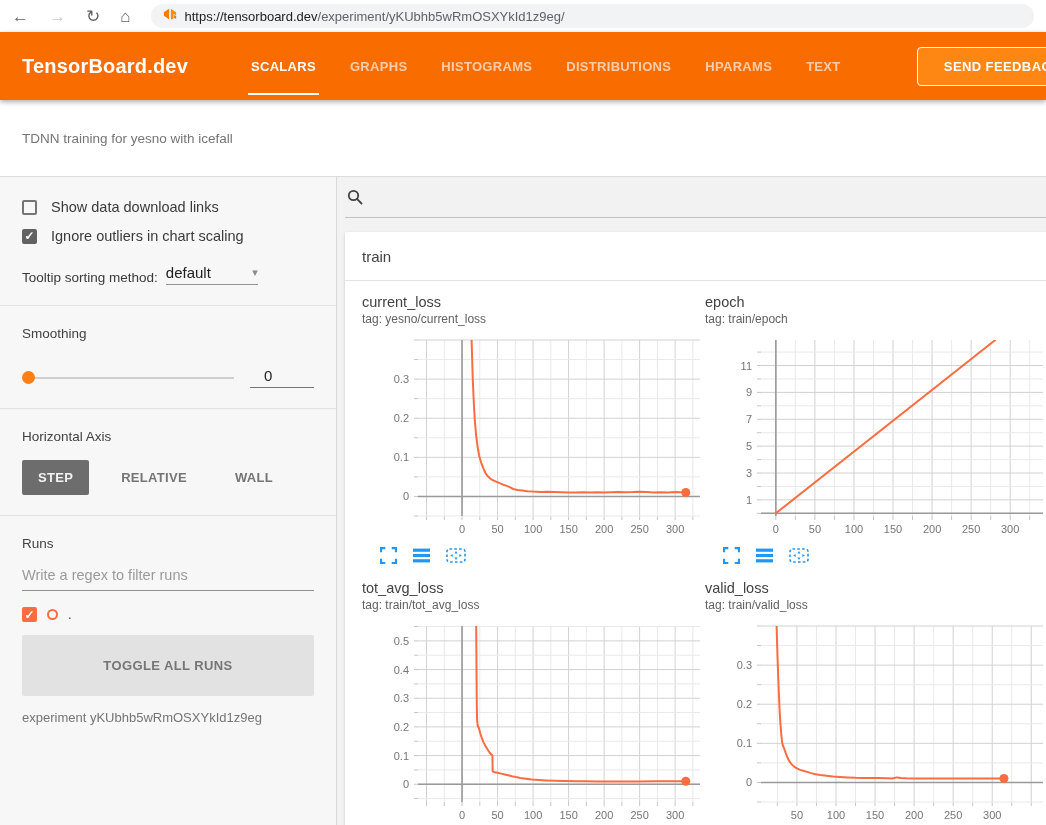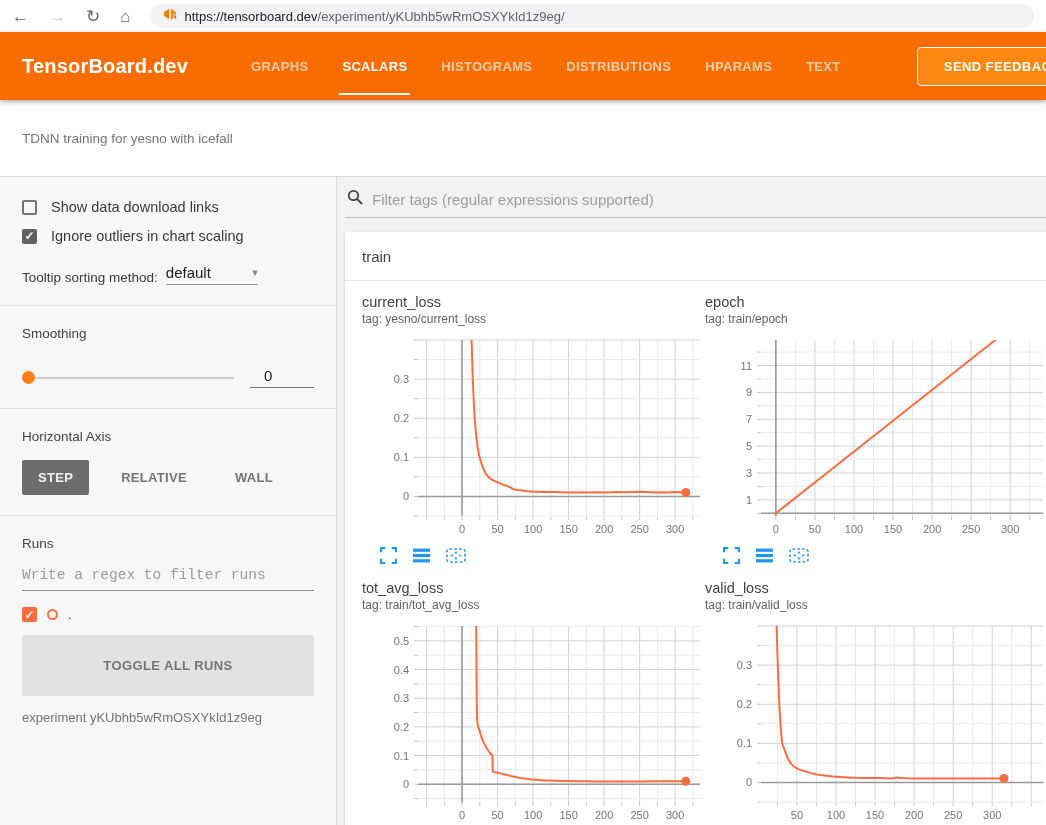--- a/index.html
+++ b/index.html
@@ -64,21 +64,21 @@
   .smooth-val { width: 64px; border: none; border-bottom: 1px solid #757575; background: transparent;
     font-size: 15px; color: #212121; padding: 0 0 3px 14px; outline: none;
     font-family: "Liberation Sans", sans-serif; }
   .axis-btns { display: flex; align-items: flex-start; margin-top: 16px; gap: 16px; }
   .axis-btn { border: none; background: transparent; color: #757575; font-size: 13px;
     font-weight: bold; letter-spacing: .3px; padding: 10px 16px; border-radius: 2px; cursor: pointer;
     font-family: "Liberation Sans", sans-serif; }
   .axis-btn.selected { background: #6d6d6d; color: #f2f2f2; }
   .regex-input { margin-top: 16px; width: 100%; border: none; border-bottom: 1px solid #8f8f8f;
     background: transparent; font-size: 14.5px; color: #212121; padding: 0 0 7px; outline: none;
-    font-family: Liberation Mono, monospace; }
+    font-family: Liberation Sans, sans-serif; }
   .regex-input::placeholder { color: #9a9a9a; }
   .run-row { display: flex; align-items: center; gap: 10px; margin-top: 16px; }
   .run-ring { width: 11px; height: 11px; border: 2px solid #fb6d40; border-radius: 50%; flex: none; }
   .run-name { font-size: 13px; color: #424242; }
   .toggle-btn { margin-top: 13px; width: 100%; border: none; background: #e2e2e2; color: #757575;
     font-size: 13px; font-weight: bold; letter-spacing: .4px; padding: 23px 0; border-radius: 2px;
     cursor: pointer; font-family: "Liberation Sans", sans-serif; }
   .exp-label { margin-top: 14px; font-size: 13px; color: #757575; }
 
   
@@ -117,22 +117,22 @@
         <polygon points="12.8,9.2 15,10.3 15,13.6 12.8,12.4" fill="#ef6c00"></polygon>
       </svg>
     </span>
     <span class="url-text"><span class="url-host">https://tensorboard.dev</span><span class="url-path">/experiment/yKUbhb5wRmOSXYkId1z9eg/</span></span>
   </div>
 </div>
 
 <div class="app-header" style="background: rgb(249, 109, 0);">
   <div class="brand">TensorBoard.dev</div>
   <div class="tabs">
+    <div class="tab active">SCALARS</div>
     <div class="tab">GRAPHS</div>
-    <div class="tab active">SCALARS</div>
     <div class="tab">HISTOGRAMS</div>
     <div class="tab">DISTRIBUTIONS</div>
     <div class="tab">HPARAMS</div>
     <div class="tab">TEXT</div>
   </div>
   <button class="feedback-btn">SEND FEEDBACK</button>
 </div>
 
 <div class="exp-bar">
   <div class="exp-title">TDNN training for yesno with icefall</div>
@@ -187,21 +187,20 @@
   </aside>
 
   <main class="main">
     <div class="filter-row">
       <span>
         <svg width="16" height="16" viewBox="0 0 16 16">
           <circle cx="6.5" cy="6.5" r="4.7" fill="none" stroke="#424242" stroke-width="1.8"></circle>
           <line x1="10.2" y1="10.2" x2="15" y2="15" stroke="#424242" stroke-width="1.8"></line>
         </svg>
       </span>
-      <input class="filter-input" placeholder="Filter tags (regular expressions supported)" style="">
     </div>
 
     <div class="card">
       <div class="card-header">train</div>
       <div class="charts-grid">
 
         <div class="chart-cell">
           <div class="chart-title">current_loss</div>
           <div class="chart-tag">tag: yesno/current_loss</div>
           <svg class="chart" width="340" height="206" viewBox="0 0 340 206">

